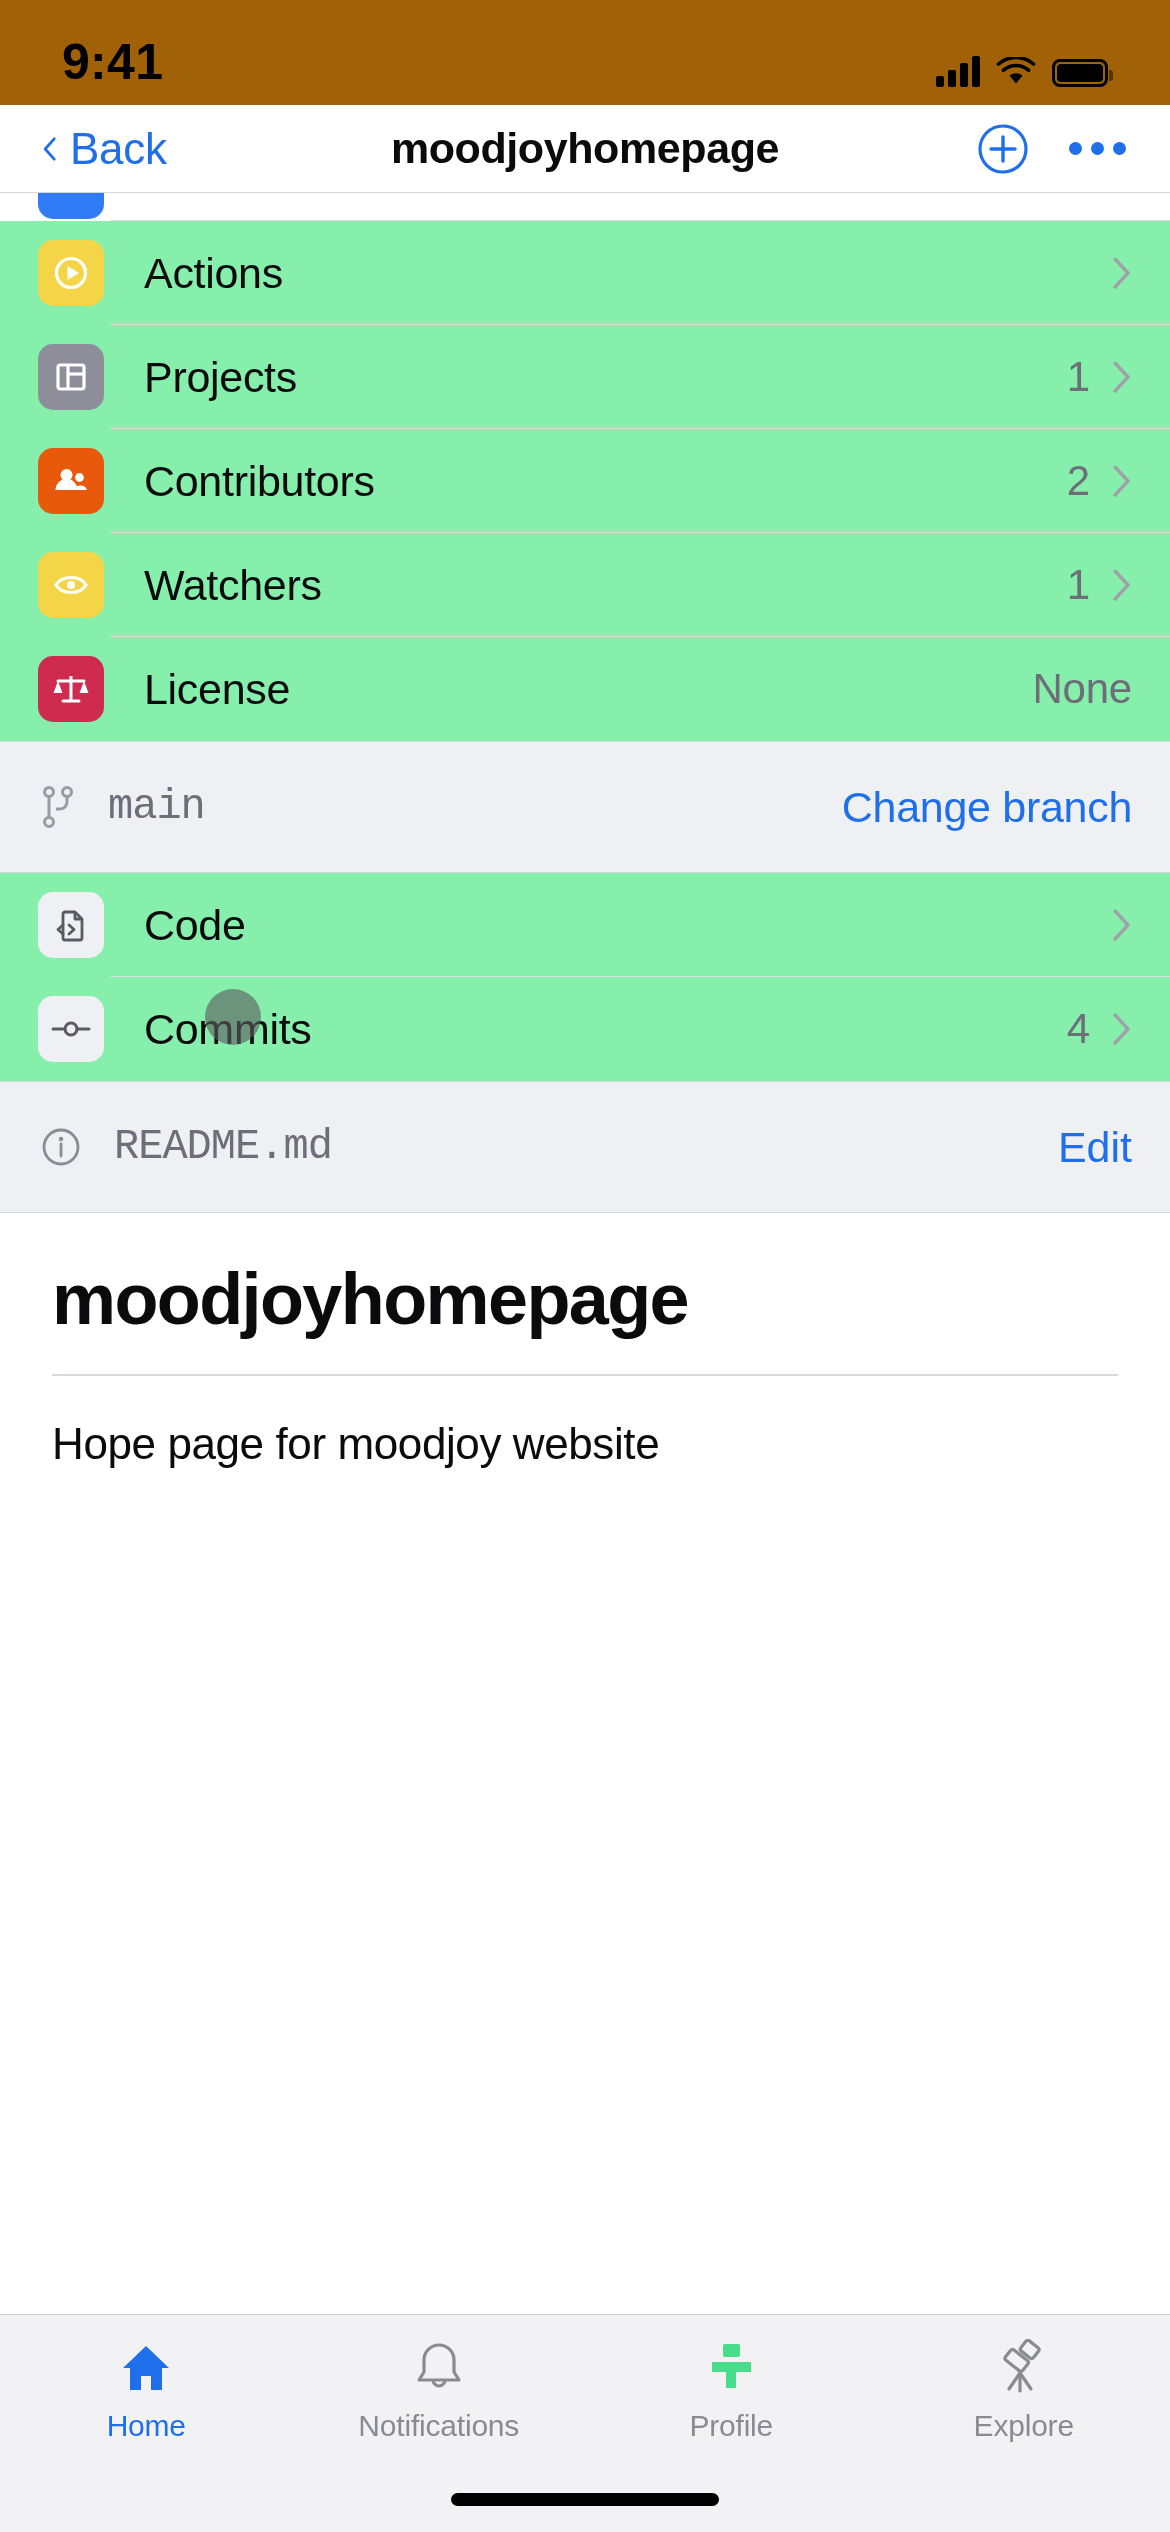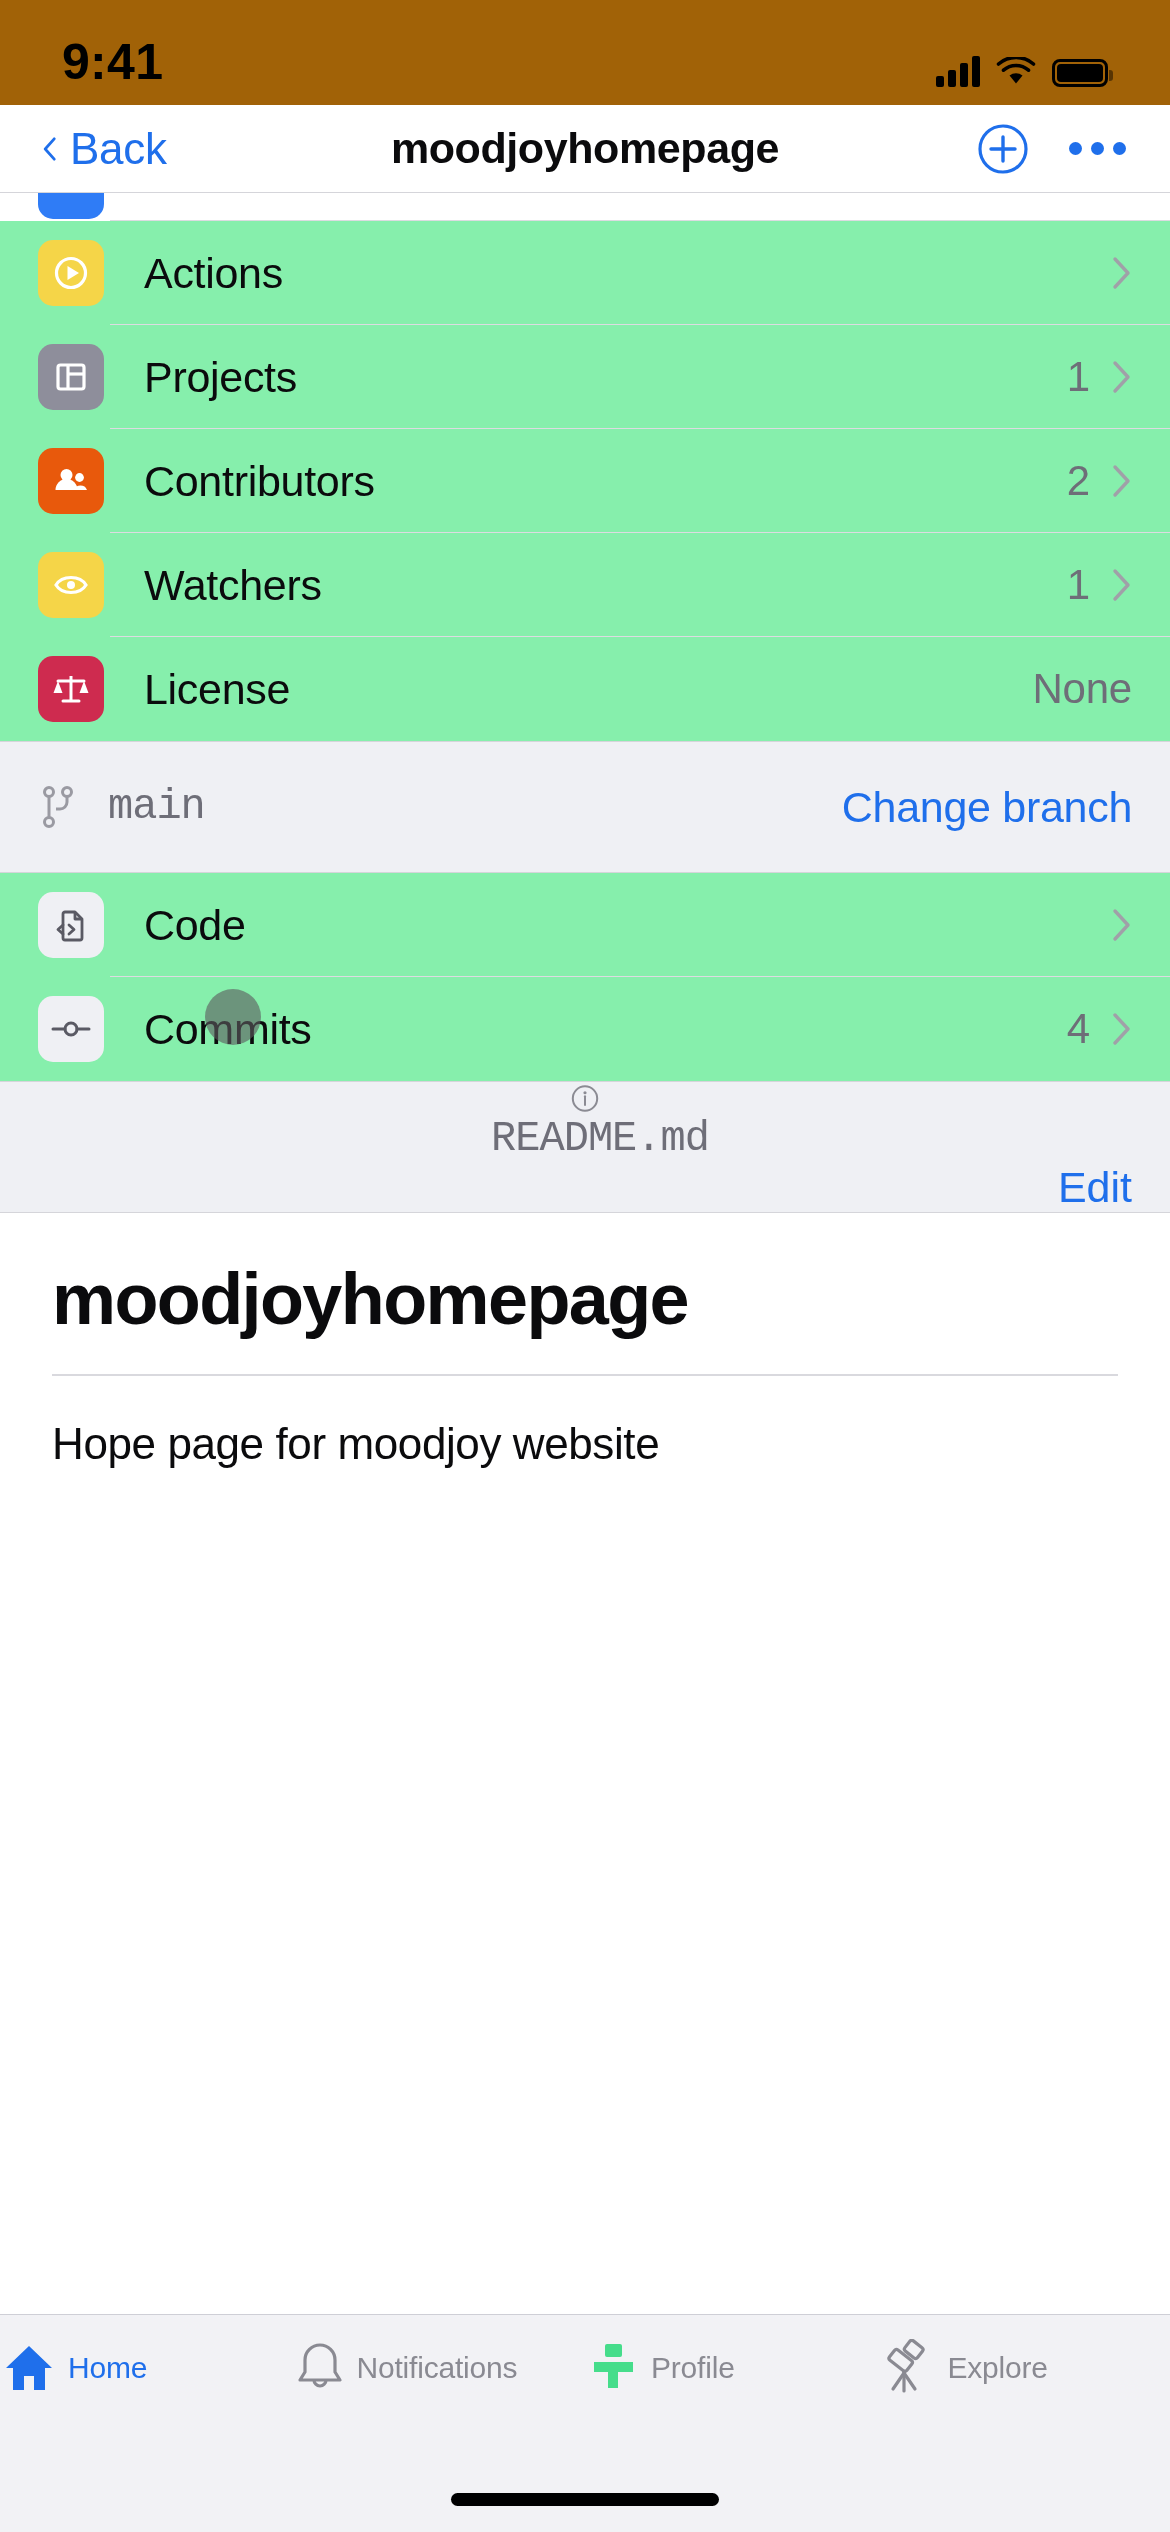--- a/index.html
+++ b/index.html
@@ -92,21 +92,21 @@
     color:#6e6e78; margin-left:30px; letter-spacing:-1px;
   }
   .branch-action{ margin-left:auto; font-size:43px; color:#1f6feb; letter-spacing:-.3px; cursor:pointer;}
 
   
   .rowlight .sqicon{ background:#eff0f4; }
 
   
   .readmebar{
     height:132px; background:#eff0f4; display:flex; align-items:center;
-    padding:0 38px; border-top:1px solid #d5d5da; border-bottom:1px solid #d5d5da;flex-direction:column;
+    padding:0 38px; border-top:1px solid #d5d5da; border-bottom:1px solid #d5d5da;
   }
   .readme-name{
     font-family:"Liberation Mono", monospace; font-size:42px;
     color:#6e6e78; margin-left:30px; letter-spacing:-1px;
   }
   .readme-edit{ margin-left:auto; font-size:43px; color:#1f6feb; cursor:pointer;}
 
   
   .readme-body{ background:#fff; padding:46px 52px 0 52px; }
   .readme-h1{
@@ -115,21 +115,21 @@
   }
   .readme-hr{ height:2px; background:#d9d9de; margin:34px 0 38px 0; border:0;}
   .readme-p{ font-size:44px; color:#0b0b0d; letter-spacing:-.4px; line-height:1.35;}
 
   
   .tabbar{
     position:absolute; left:0; right:0; bottom:0; height:218px;
     background:#f2f2f5; border-top:1px solid #cfcfd6;
     display:flex; align-items:flex-start; padding-top:22px;
   }
-  .tab{ flex:1; display:flex; flex-direction:row; align-items:center; gap:10px; cursor:pointer;}
+  .tab{ flex:1; display:flex; flex-direction:column; align-items:center; gap:10px; cursor:pointer;}
   .tab-ico{ height:62px; display:flex; align-items:center; justify-content:center;}
   .tab-label{ font-size:30px; color:#8a8a92; letter-spacing:-.2px; }
   .tab.active .tab-label{ color:#1f6feb; }
   .home-indicator{
     position:absolute; bottom:26px; left:50%; transform:translateX(-50%);
     width:268px; height:13px; background:#000; border-radius:7px;
   }
 
   
   .touch-dot{

